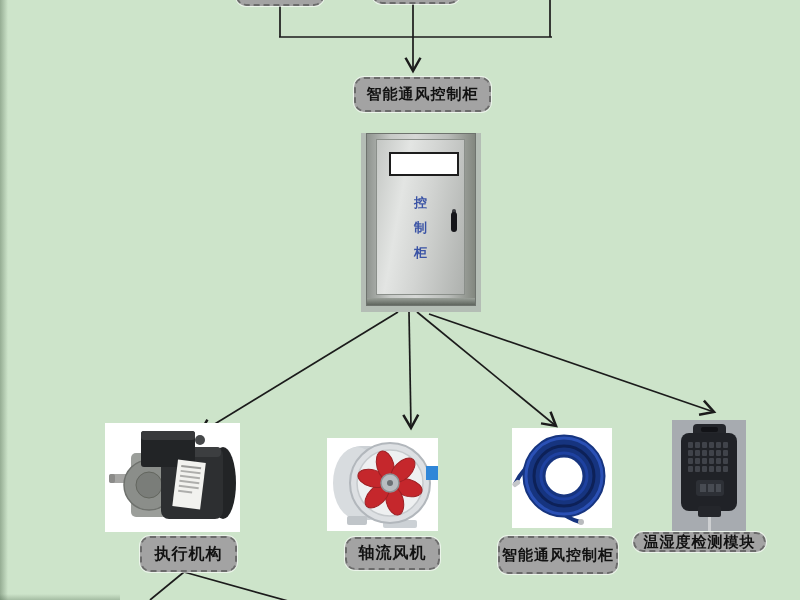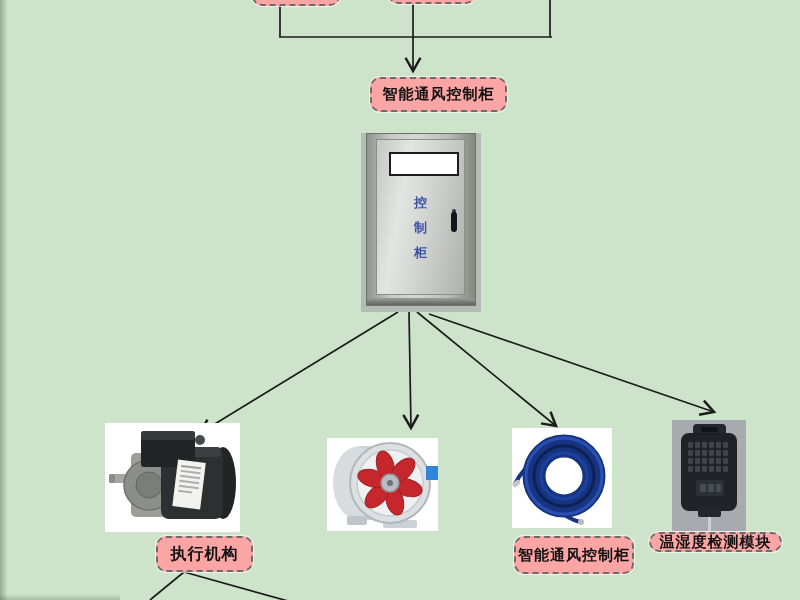--- a/index.html
+++ b/index.html
@@ -1,25 +1,24 @@
 <!DOCTYPE html>
 <html><head>
 <meta charset="utf-8">
 <style>
   html,body{margin:0;padding:0;}
   body{font-family:"Liberation Sans","DejaVu Sans",sans-serif;}
   #canvas{position:relative;width:800px;height:600px;background:#cde4ca;overflow:hidden;}
   #wires{position:absolute;left:0;top:0;width:800px;height:600px;}
 
   .flow-node{
-    position:absolute;background:#fca5a5;border:2px dashed #6b6b6b;border-radius:10px;
+    position:absolute;background:#a3a3a3;border:2px dashed #6b6b6b;border-radius:10px;
     display:flex;align-items:center;justify-content:center;
     font-weight:bold;color:#121212;box-sizing:border-box;
     box-shadow:0 0 0 1px rgba(255,255,255,.6);
-    margin-left:16px;
   }
   .node-top-left{left:236px;top:-22px;width:88px;height:28px;}
   .node-top-center{left:372px;top:-24px;width:88px;height:28px;}
   .node-controller{left:354px;top:77px;width:137px;height:35px;font-size:15px;letter-spacing:1px;}
   .node-label{font-size:16px;letter-spacing:1px;}
   .node-actuator{left:140px;top:536px;width:97px;height:36px;}
   .node-fan{left:345px;top:537px;width:95px;height:33px;}
   .node-cable{left:498px;top:536px;width:120px;height:38px;font-size:15px;}
   .node-module{left:633px;top:532px;width:133px;height:20px;font-size:15px;}
 
@@ -198,18 +197,19 @@
         <rect x="51" y="46" width="5" height="6" rx="1"></rect>
     </g>
     <rect x="24" y="60" width="28" height="16" rx="3" fill="#2d3036"></rect>
     <rect x="28" y="64" width="6" height="8" fill="#474b52"></rect>
     <rect x="36" y="64" width="6" height="8" fill="#474b52"></rect>
     <rect x="44" y="64" width="5" height="8" fill="#474b52"></rect>
     <rect x="26" y="86" width="23" height="11" rx="2" fill="#24262b"></rect>
   </svg>
 
   <div class="flow-node node-label node-actuator">执行机构</div>
+  <div class="flow-node node-label node-fan">轴流风机</div>
   <div class="flow-node node-label node-cable">智能通风控制柜</div>
   <div class="flow-node node-label node-module">温湿度检测模块</div>
 
   <div class="edge-shadow"></div>
   <div class="edge-shadow-bottom"></div>
 </div>
 
 </body></html>

